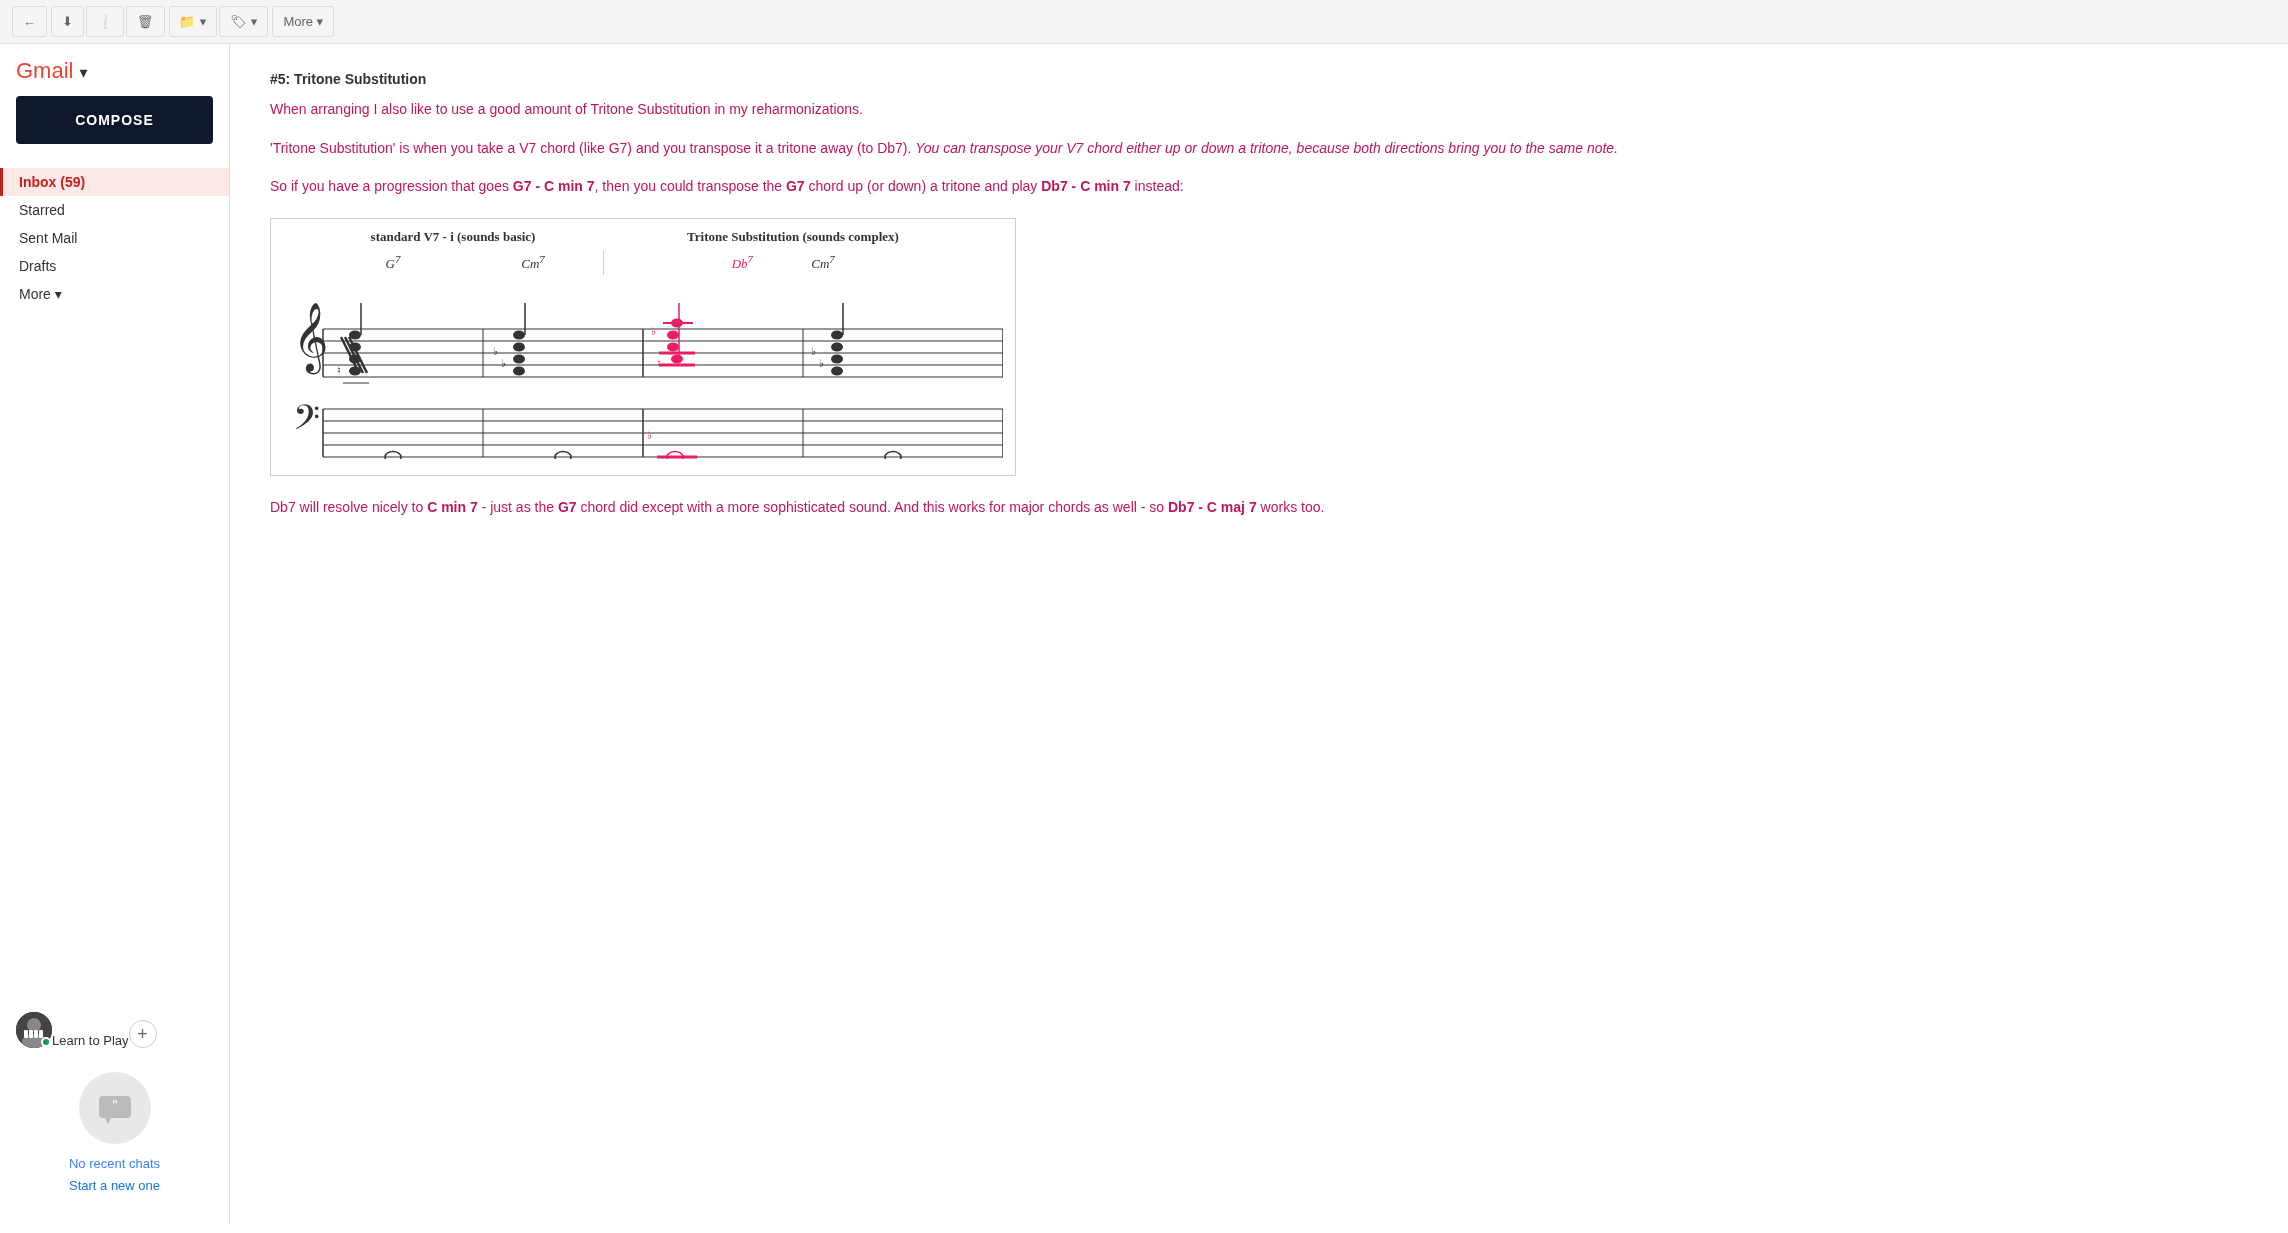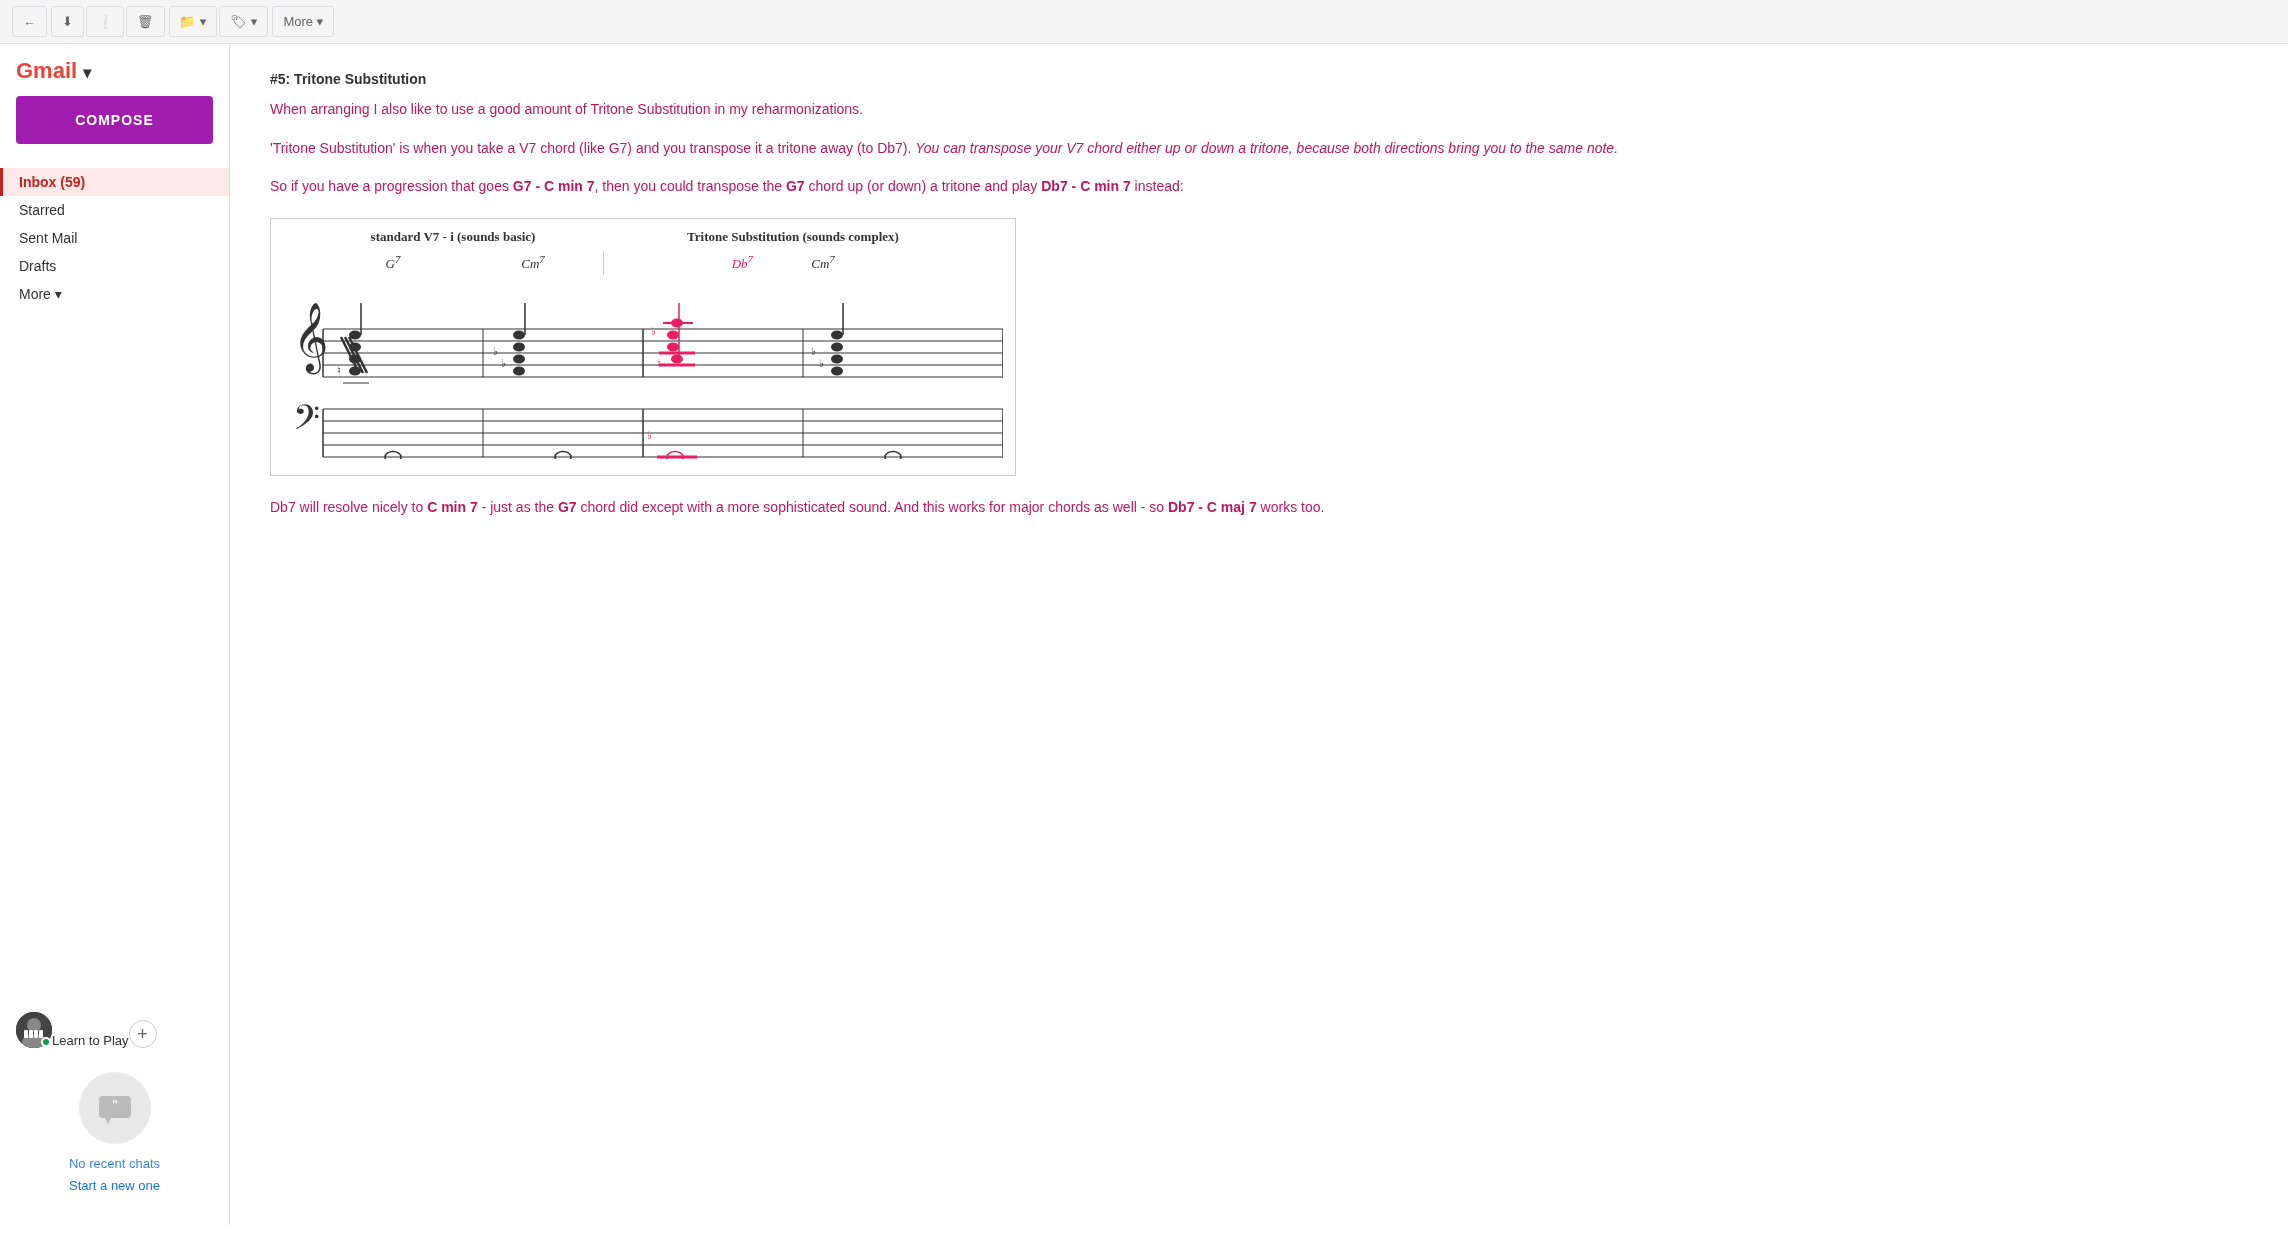--- a/index.html
+++ b/index.html
@@ -43,27 +43,26 @@
       border-right: 1px solid #e0e0e0;
       display: flex;
       flex-direction: column;
     }
     .gmail-logo {
       font-size: 22px;
       color: #ea4335;
       padding: 6px 16px 12px;
       font-family: 'Google Sans', Arial, sans-serif;
       cursor: pointer;
-      font-weight: bold;
     }
     .gmail-logo span { color: #333; font-size: 16px; }
     .compose-btn {
       margin: 0 16px 16px;
       padding: 16px 24px;
-      background: #a21caf;
+      background: #0f172a;
       color: white;
       font-weight: bold;
       font-size: 14px;
       letter-spacing: 1px;
       border: none;
       border-radius: 4px;
       cursor: pointer;
       text-align: center;
     }
     .nav-item {

